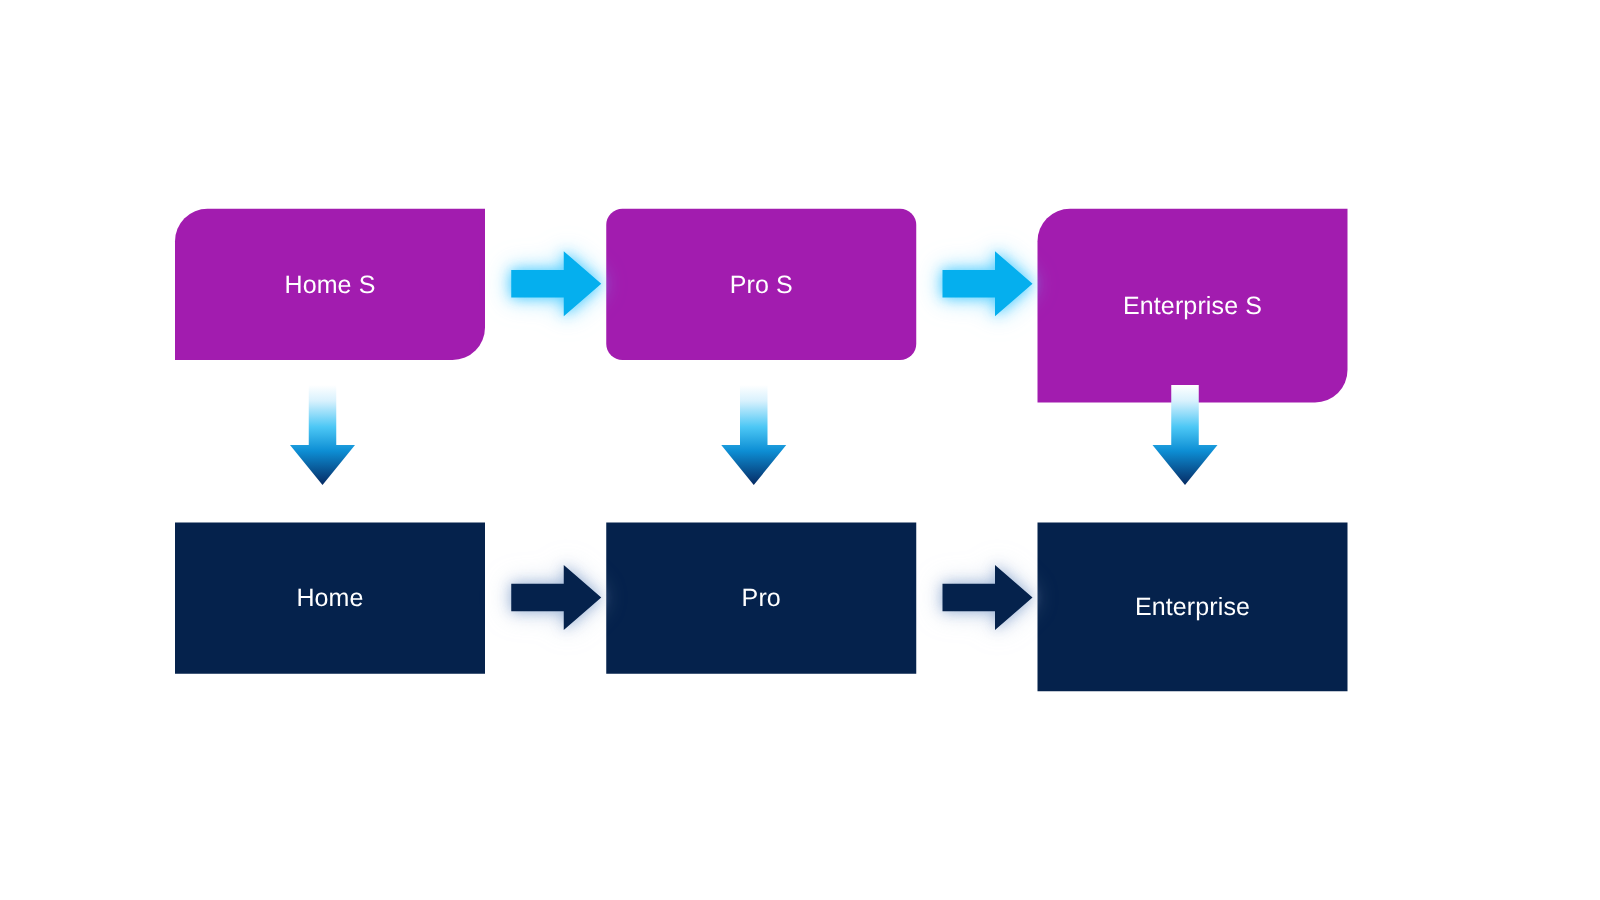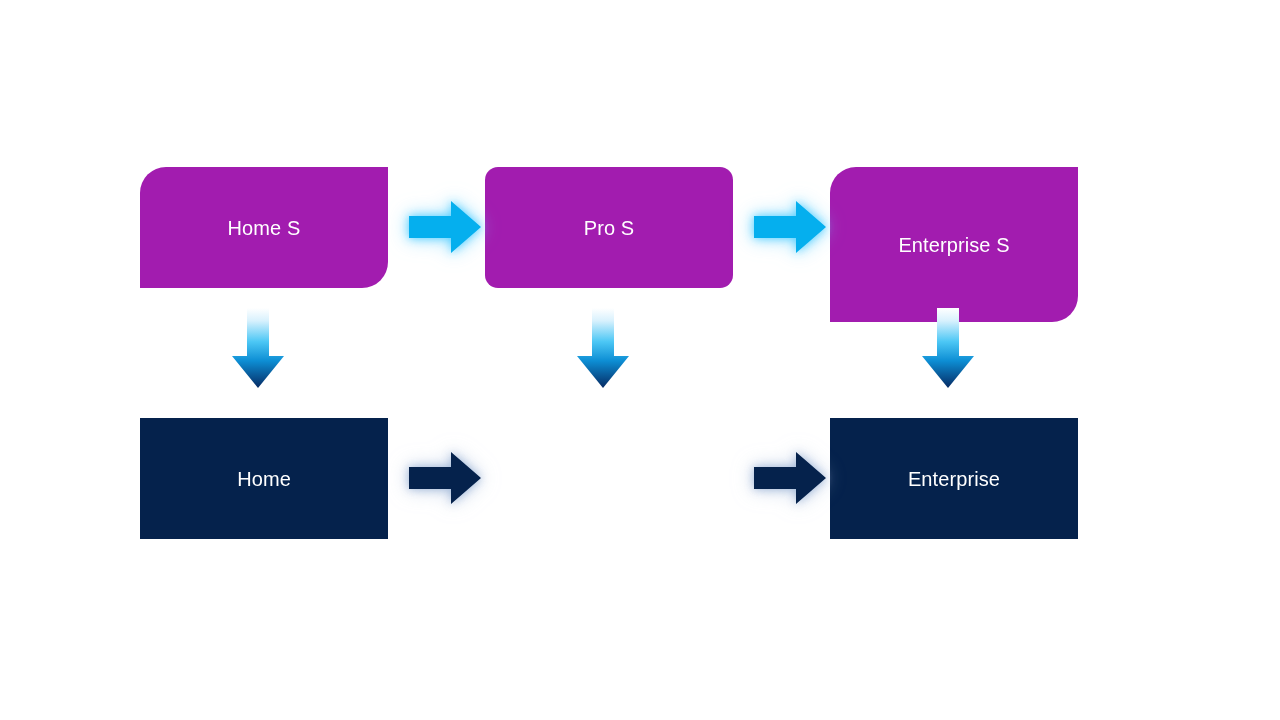--- a/index.html
+++ b/index.html
@@ -84,22 +84,25 @@
   </div>
 
   <div class="node service" style="left:830px; top:167px; width:248px; height:155px;">
     <span class="node-label">Enterprise S</span>
   </div>
 
   <div class="node product" style="left:140px; top:418px; width:248px; height:121px;">
     <span class="node-label">Home</span>
   </div>
 
+  <div class="node product" style="left:485px; top:418px; width:248px; height:121px;">
+    <span class="node-label">Pro</span>
+  </div>
 
-  <div class="node product" style="left:830px; top:418px; width:248px; height:121px;">
+  <div class="node product" style="left:830px; top:418px; width:248px; height:135px;">
     <span class="node-label">Enterprise</span>
   </div>
 
   <div class="arrow glow-blue" style="left:409px; top:201px; width:72px; height:52px;">
     <svg width="72" height="52" viewBox="0 0 72 52" aria-hidden="true">
       <polygon points="0,15 42,15 42,0 72,26 42,52 42,37 0,37" fill="#05afee"></polygon>
     </svg>
   </div>
 
   <div class="arrow glow-blue" style="left:754px; top:201px; width:72px; height:52px;">

